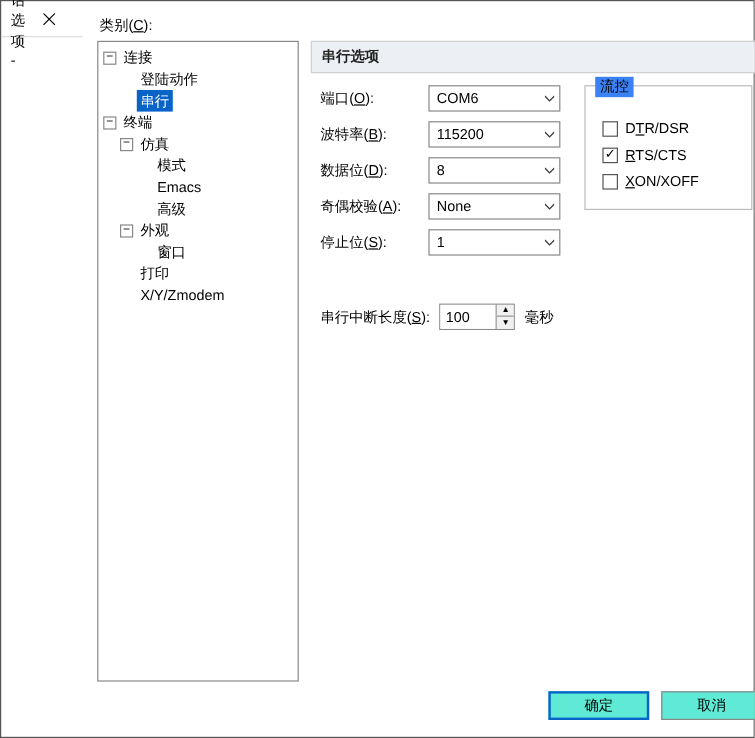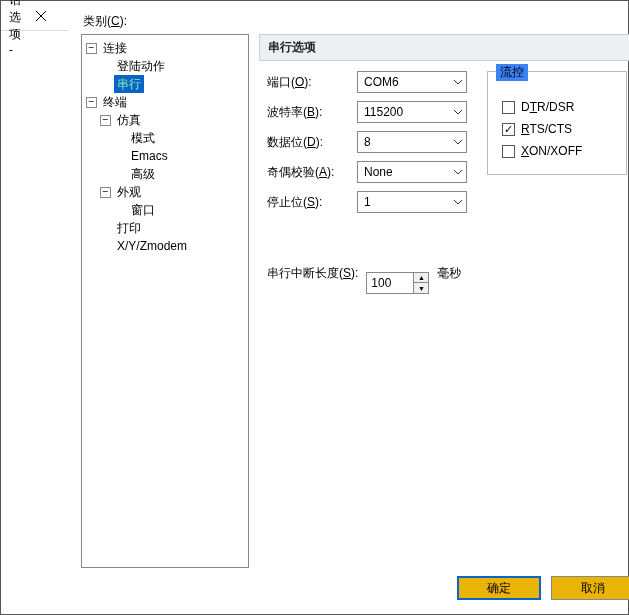--- a/index.html
+++ b/index.html
@@ -14,43 +14,43 @@
 .category-label .u { text-decoration: underline; }
 .main { flex: 1; display: flex; gap: 10px; min-height: 0; }
 .tree { width: 168px; border: 1px solid #888; background: #fff; overflow: auto; padding: 4px 2px; }
 .tree ul { list-style: none; margin: 0; padding: 0 0 0 14px; }
 .tree > ul { padding-left: 2px; }
 .tree li { position: relative; line-height: 18px; white-space: nowrap; }
 .tree .row { display: flex; align-items: center; height: 18px; cursor: default; }
 .tree .toggle { width: 11px; height: 11px; border: 1px solid #888; margin-right: 3px; display: inline-flex; align-items: center; justify-content: center; font-size: 10px; line-height: 1; background: #fff; cursor: pointer; }
 .tree .spacer { width: 14px; display: inline-block; }
 .tree .label { padding: 0 3px; }
-.tree .selected { background: #0a64c8; color: #86efac; }
+.tree .selected { background: #0a64c8; color: #ffffff; }
 .content { flex: 1; display: flex; flex-direction: column; }
 .section-header { background: #eceff3; border: 1px solid #d0d0d0; padding: 4px 8px; font-weight: bold; font-size: 12px; color: #222; }
 .form-area { padding: 10px 8px; display: flex; gap: 20px; align-items: flex-start; }
 .form-grid { display: grid; grid-template-columns: 90px 110px; row-gap: 8px; align-items: center; }
 .form-grid label .u, .break-row label .u { text-decoration: underline; }
 .select { height: 22px; border: 1px solid #888; background: #fff; padding: 0 18px 0 6px; display: flex; align-items: center; position: relative; cursor: pointer; }
 .select .arrow { position: absolute; right: 4px; top: 50%; transform: translateY(-50%); pointer-events: none; }
 .select .arrow svg { width: 8px; height: 8px; }
 .flow-box { border: 1px solid #bbb; padding: 24px 14px 12px 14px; position: relative; width: 140px; }
 .flow-box .legend { position: absolute; top: -8px; left: 8px; background: #3b82f6; padding: 0 4px; }
 .cb-row { display: flex; align-items: center; gap: 6px; height: 22px; cursor: pointer; }
 .cb { width: 13px; height: 13px; border: 1px solid #555; display: inline-flex; align-items: center; justify-content: center; background: #fff; }
 .cb.checked::after { content: "✓"; font-size: 11px; line-height: 1; }
 .cb-label .u { text-decoration: underline; }
 .break-row { display: flex; align-items: center; gap: 8px; margin: 30px 0 0 8px; }
-.spinner { display: flex; align-items: flex-start; border: 1px solid #888; height: 22px; margin-top: 19px; }
+.spinner { display: flex; align-items: flex-start; border: 1px solid #888; height: 22px; }
 .spinner input { width: 46px; height: 20px; border: none; outline: none; padding: 0 4px; }
 .spinner .btns { display: flex; flex-direction: column; border-left: 1px solid #888; }
 .spinner .btns div { width: 14px; height: 10px; display: flex; align-items: center; justify-content: center; font-size: 7px; cursor: pointer; background: #f0f0f0; }
 .spinner .btns div:first-child { border-bottom: 1px solid #888; }
 .footer { display: flex; justify-content: flex-end; gap: 10px; padding: 8px 0 4px 0; }
-.btn { width: 84px; height: 24px; border: 1px solid #888; background: #eab308; cursor: pointer; display: flex; align-items: center; justify-content: center; }
+.btn { width: 84px; height: 24px; border: 1px solid #888; background: #5eead4; cursor: pointer; display: flex; align-items: center; justify-content: center; }
 .btn.primary { border: 2px solid #0a64c8; }
 </style>
 </head>
 <body>
 
 <div class="window">
   <div class="titlebar">
     <div class="titlebar-title">会话选项 - </div>
     <div class="titlebar-close">
       <svg viewBox="0 0 10 10">

